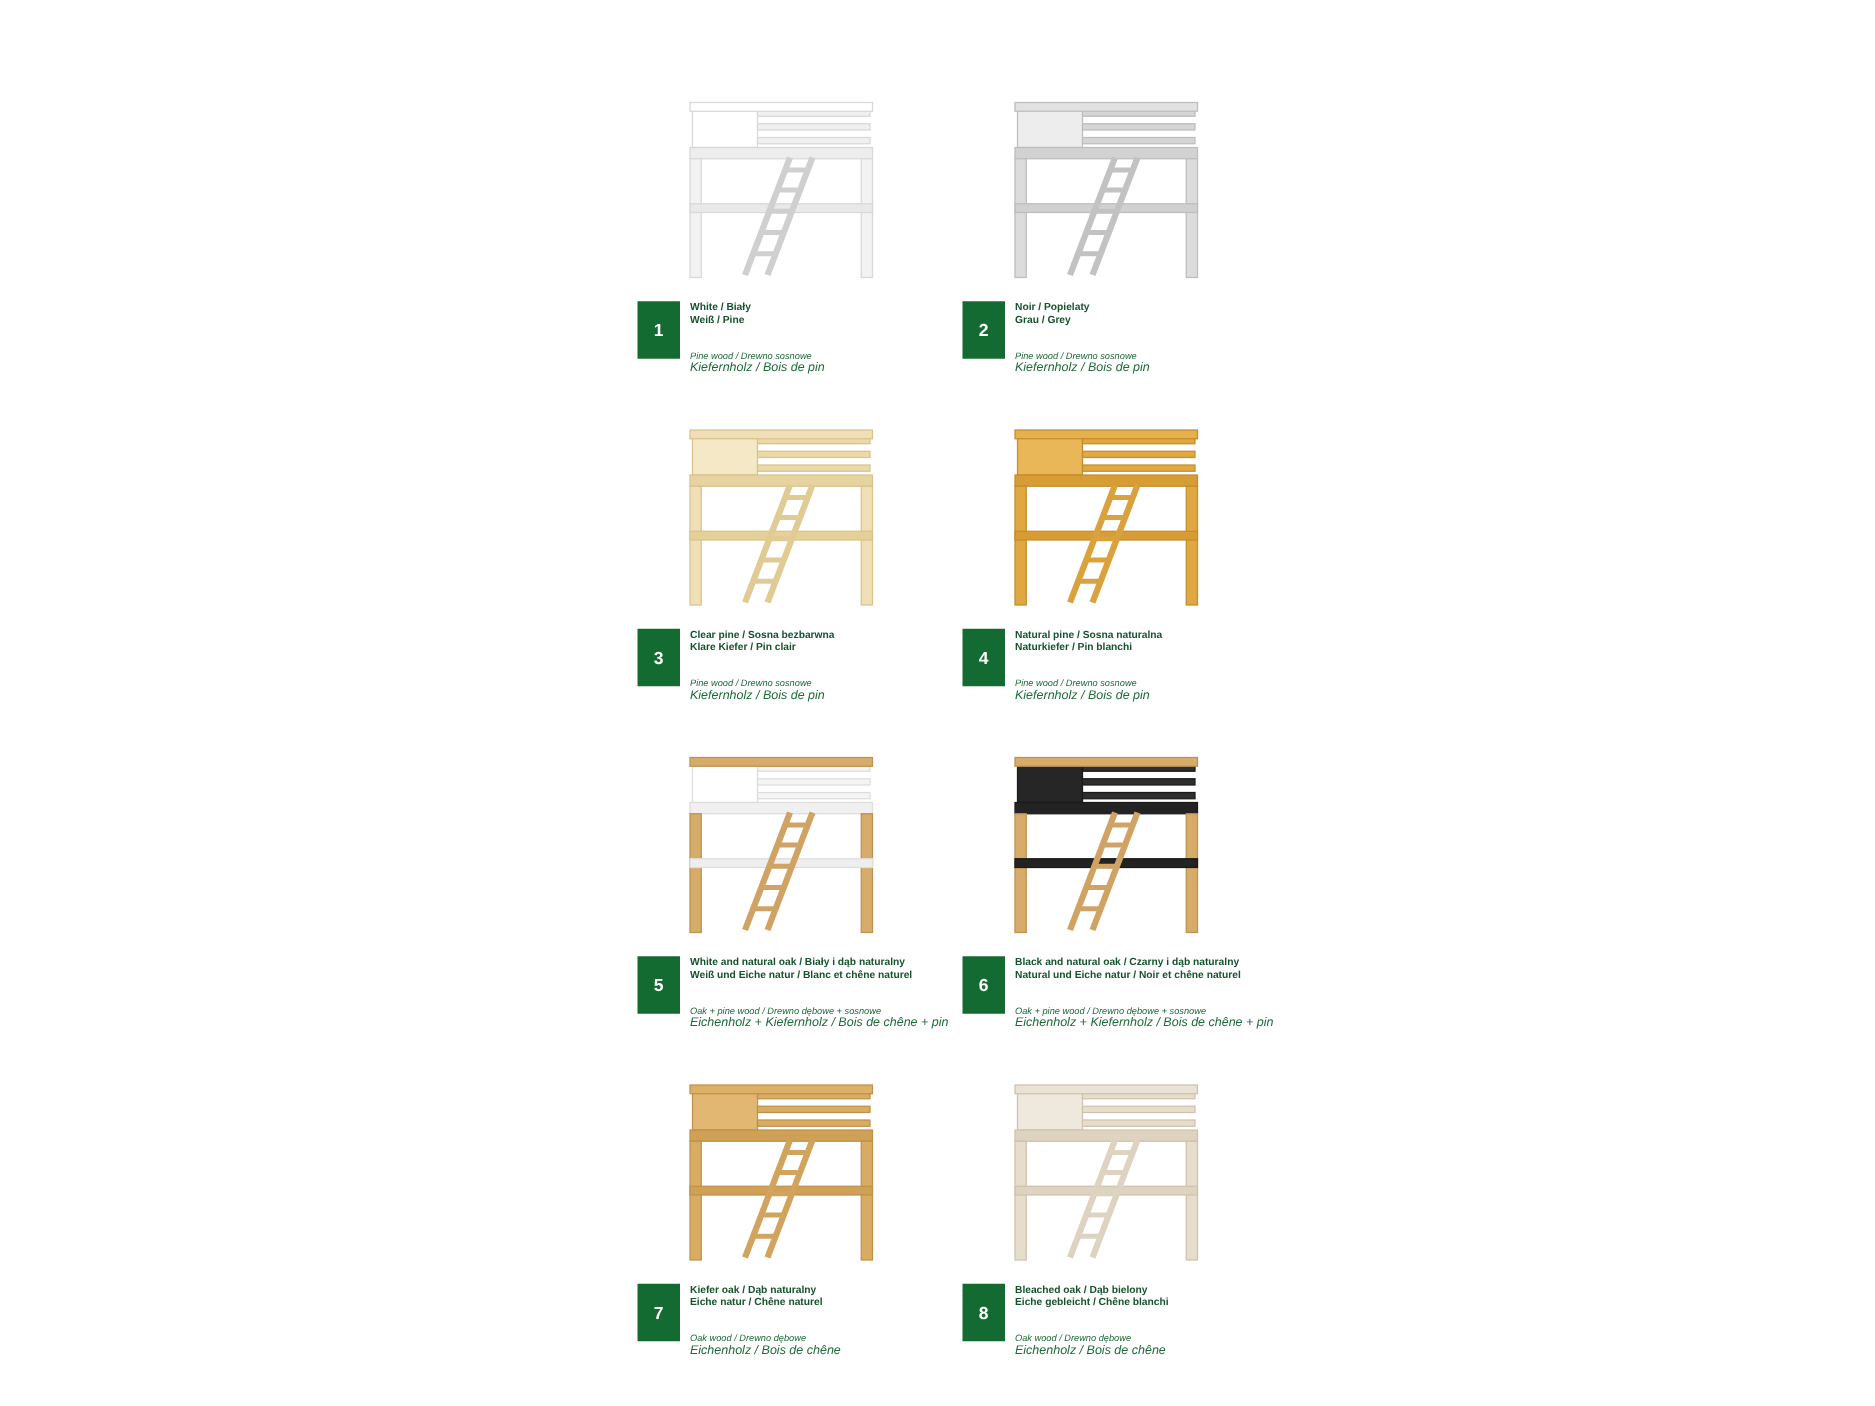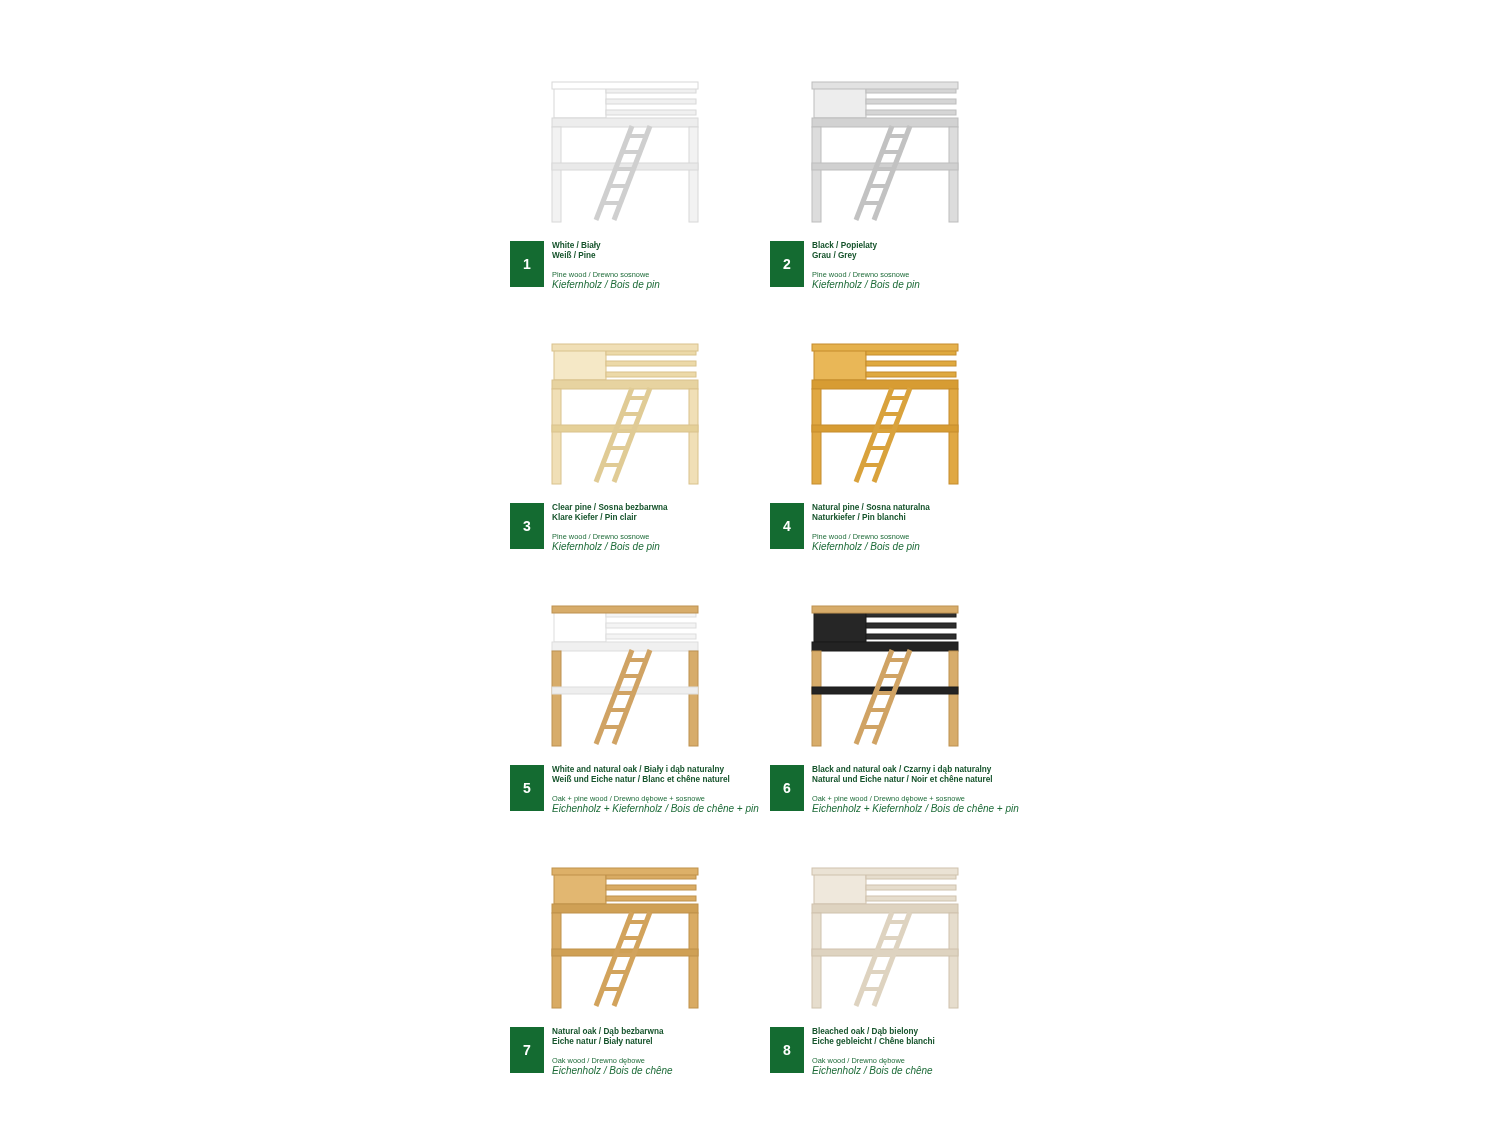--- a/index.html
+++ b/index.html
@@ -73,22 +73,23 @@
     line-height: 1.25;
   }
   .cap-main {
     font-size: 8.2px;
     font-weight: bold;
     color: #15532b;
     white-space: nowrap;
   }
   .cap-sub {
     font-size: 7.4px;
+    font-style: italic;
     color: #1d6b38;
-    margin-top: 8px;
+    margin-top: 18px;
     white-space: nowrap;
   }
   .cap-sub2 {
     font-size: 10px;
     font-style: italic;
     color: #1d6b38;
     white-space: nowrap;
   }
 </style>
 </head>
@@ -151,21 +152,21 @@
               <line x1="69" y1="116" x2="86" y2="116" stroke-width="4"></line>
               <line x1="75" y1="99" x2="92" y2="99" stroke-width="4"></line>
               <line x1="81" y1="82" x2="98" y2="82" stroke-width="4"></line>
               <line x1="87" y1="66" x2="104" y2="66" stroke-width="4"></line>
             </g>
           </g>
         </svg>
       </div>
       <div class="badge">2</div>
       <div class="caption">
-        <div class="cap-main">Black / Popielaty</div>
+        <div class="cap-main">Noir / Popielaty</div>
         <div class="cap-main">Grau / Grey</div>
         <div class="cap-sub">Pine wood / Drewno sosnowe</div>
         <div class="cap-sub2">Kiefernholz / Bois de pin</div>
       </div>
     </div>
 
     <div class="cell">
       <div class="img-wrap">
         <svg class="bed" viewBox="0 0 180 165">
           <g stroke="#d9c28c" stroke-width="1">
@@ -321,22 +322,22 @@
               <line x1="69" y1="116" x2="86" y2="116" stroke-width="4"></line>
               <line x1="75" y1="99" x2="92" y2="99" stroke-width="4"></line>
               <line x1="81" y1="82" x2="98" y2="82" stroke-width="4"></line>
               <line x1="87" y1="66" x2="104" y2="66" stroke-width="4"></line>
             </g>
           </g>
         </svg>
       </div>
       <div class="badge">7</div>
       <div class="caption">
-        <div class="cap-main">Natural oak / Dąb bezbarwna</div>
-        <div class="cap-main">Eiche natur / Biały naturel</div>
+        <div class="cap-main">Kiefer oak / Dąb naturalny</div>
+        <div class="cap-main">Eiche natur / Chêne naturel</div>
         <div class="cap-sub">Oak wood / Drewno dębowe</div>
         <div class="cap-sub2">Eichenholz / Bois de chêne</div>
       </div>
     </div>
 
     <div class="cell">
       <div class="img-wrap">
         <svg class="bed" viewBox="0 0 180 165">
           <g stroke="#cfc2ad" stroke-width="1">
             <rect x="14" y="18" width="52" height="30" fill="#efe8dc"></rect>

